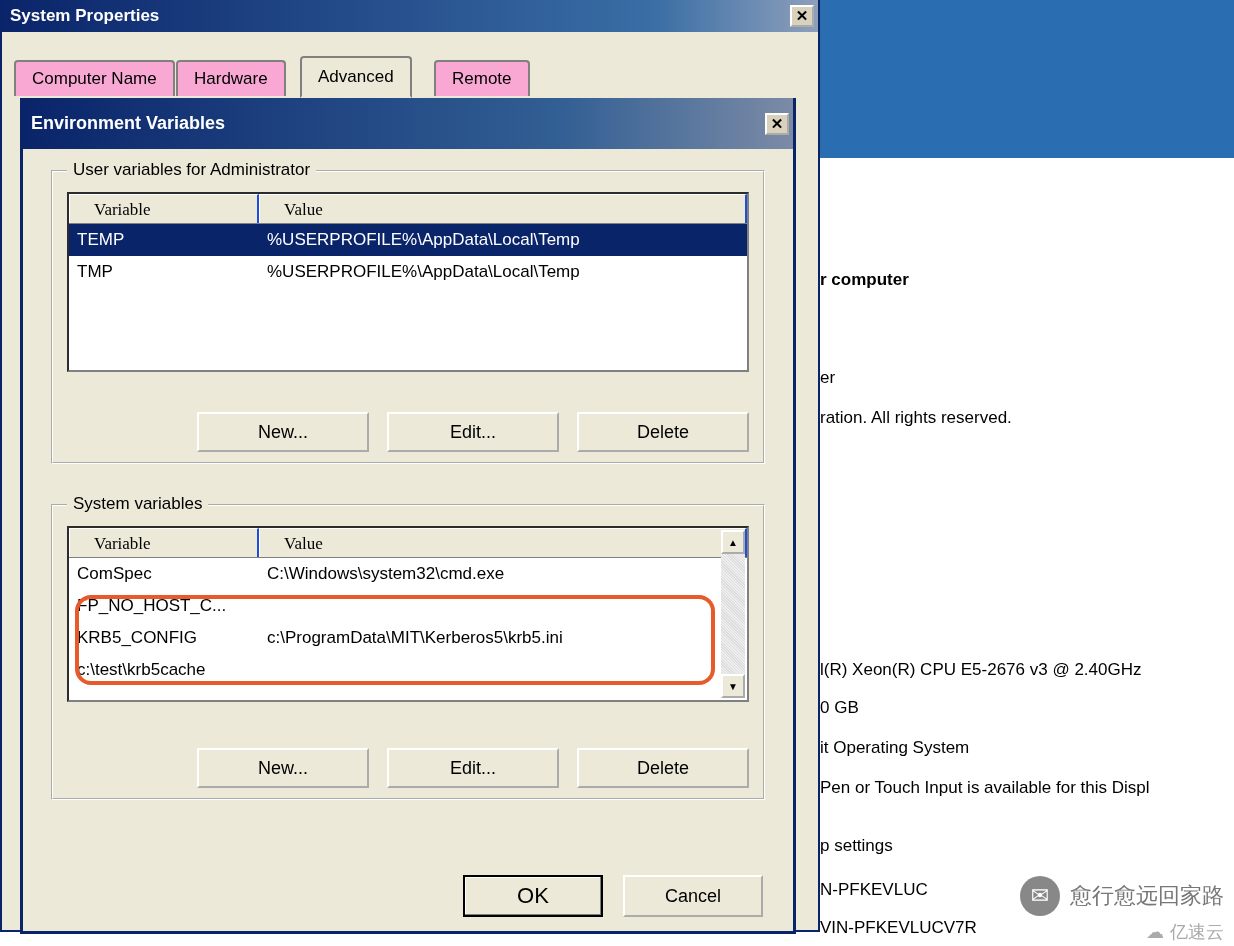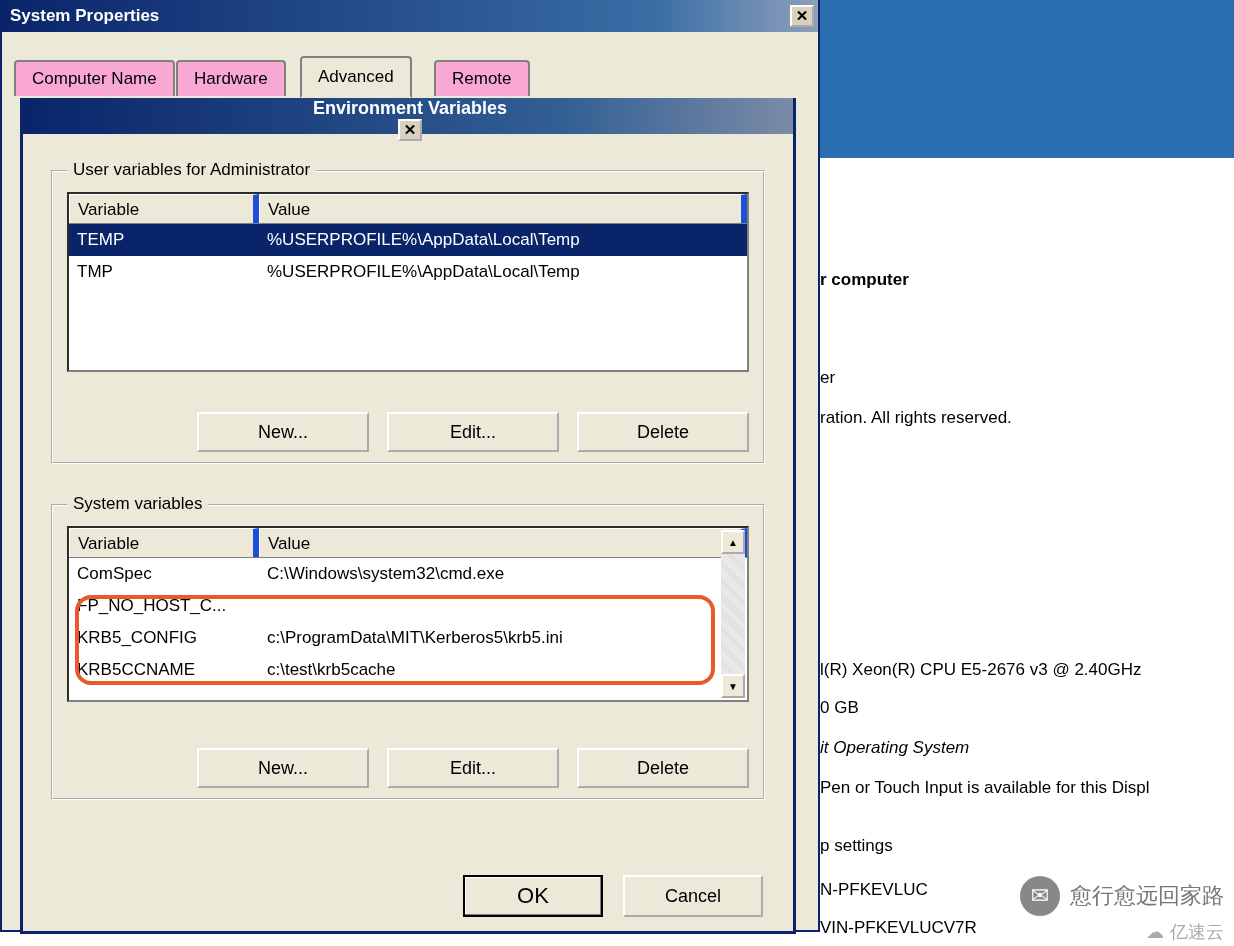--- a/index.html
+++ b/index.html
@@ -85,27 +85,26 @@
   .envdlg {
     position: absolute;
     left: 20px; top: 98px;
     width: 776px; height: 836px;
     background: #ECE9D8;
     border: 3px solid #0A246A;
     border-top: none;
     z-index: 10;
   }
   .env-title {
-    height: 36px;
+    height: 51px;
     background: linear-gradient(90deg,#0A246A 0%,#325f94 70%,#7b8ba6 100%);
     color: #fff; font-weight: bold;
     font-size: 18px;
     display: flex; align-items: center;
     padding: 0 4px 0 8px;
-    flex-direction: column;
   }
   .env-title .spacer { flex: 1; }
 
   .group {
     position: absolute;
     left: 28px; right: 28px;
     border: 2px groove #fff;
     padding: 18px 14px 14px 14px;
   }
   .grp1 { top: 72px; height: 294px; }
@@ -126,25 +125,26 @@
     border: 2px inset #808080;
     overflow: hidden;
   }
   .lv-header {
     display: flex;
     height: 30px;
     background: #ECE9D8;
     border-bottom: 1px solid #808080;
   }
   .lv-header .hcell {
-    padding: 5px 8px;
-    border-right: 6px solid #1d4ed8;
+    padding: 5px 24px;
+    border-right: 2px solid #1d4ed8;
     border-top: 1px solid #fff;
     border-left: 1px solid #fff;
     font-size: 17px;
+    font-family: Liberation Serif, serif;
   }
   .varcol { width: 190px; }
   .valcol { flex: 1; }
   .lv-rows { }
   .lv-row {
     display: flex;
     font-size: 17px;
     padding: 3px 0;
   }
   .lv-row .cell { padding: 3px 8px; overflow: hidden; white-space: nowrap; }
@@ -226,21 +226,21 @@
 </head>
 <body>
 
 <div class="bg-panel">
   <div class="bg-top-blue"></div>
   <span class="bg-label bg-bold" style="left:820px;top:270px;">r computer</span>
   <span class="bg-label" style="left:820px;top:368px;">er</span>
   <span class="bg-label" style="left:820px;top:408px;">ration.  All rights reserved.</span>
   <span class="bg-label" style="left:820px;top:660px;">l(R) Xeon(R) CPU E5-2676 v3 @ 2.40GHz</span>
   <span class="bg-label" style="left:820px;top:698px;">0 GB</span>
-  <span class="bg-label" style="left:820px;top:738px;font-style:italic;">it Operating System</span>
+  <span class="bg-label" style="left:820px;top:738px;">it Operating System</span>
   <span class="bg-label" style="left:820px;top:778px;">Pen or Touch Input is available for this Displ</span>
   <span class="bg-label" style="left:820px;top:836px;">p settings</span>
   <span class="bg-label" style="left:820px;top:880px;">N-PFKEVLUC</span>
   <span class="bg-label" style="left:820px;top:918px;">VIN-PFKEVLUCV7R</span>
 </div>
 
 <div class="sysprop">
   <div class="titlebar">
     <span>System Properties</span>
     <span class="spacer"></span>
@@ -307,21 +307,20 @@
             <div class="cell valcol" style="padding-right:28px">C:\Windows\system32\cmd.exe</div>
           </div>
           <div class="lv-row">
             <div class="cell varcol">FP_NO_HOST_C...</div>
           </div>
           <div class="lv-row">
             <div class="cell varcol">KRB5_CONFIG</div>
             <div class="cell valcol" style="padding-right:28px">c:\ProgramData\MIT\Kerberos5\krb5.ini</div>
           </div>
           <div class="lv-row">
-            <div class="cell varcol">KRB5CCNAME</div>
             <div class="cell valcol" style="padding-right:28px">c:\test\krb5cache</div>
           </div>
         </div>
       <div class="scroll-sys">
         <div class="sbtn">▲</div>
         <div class="strack"></div>
         <div class="sbtn">▼</div>
       </div>
     </div>
     <div class="btnrow">

